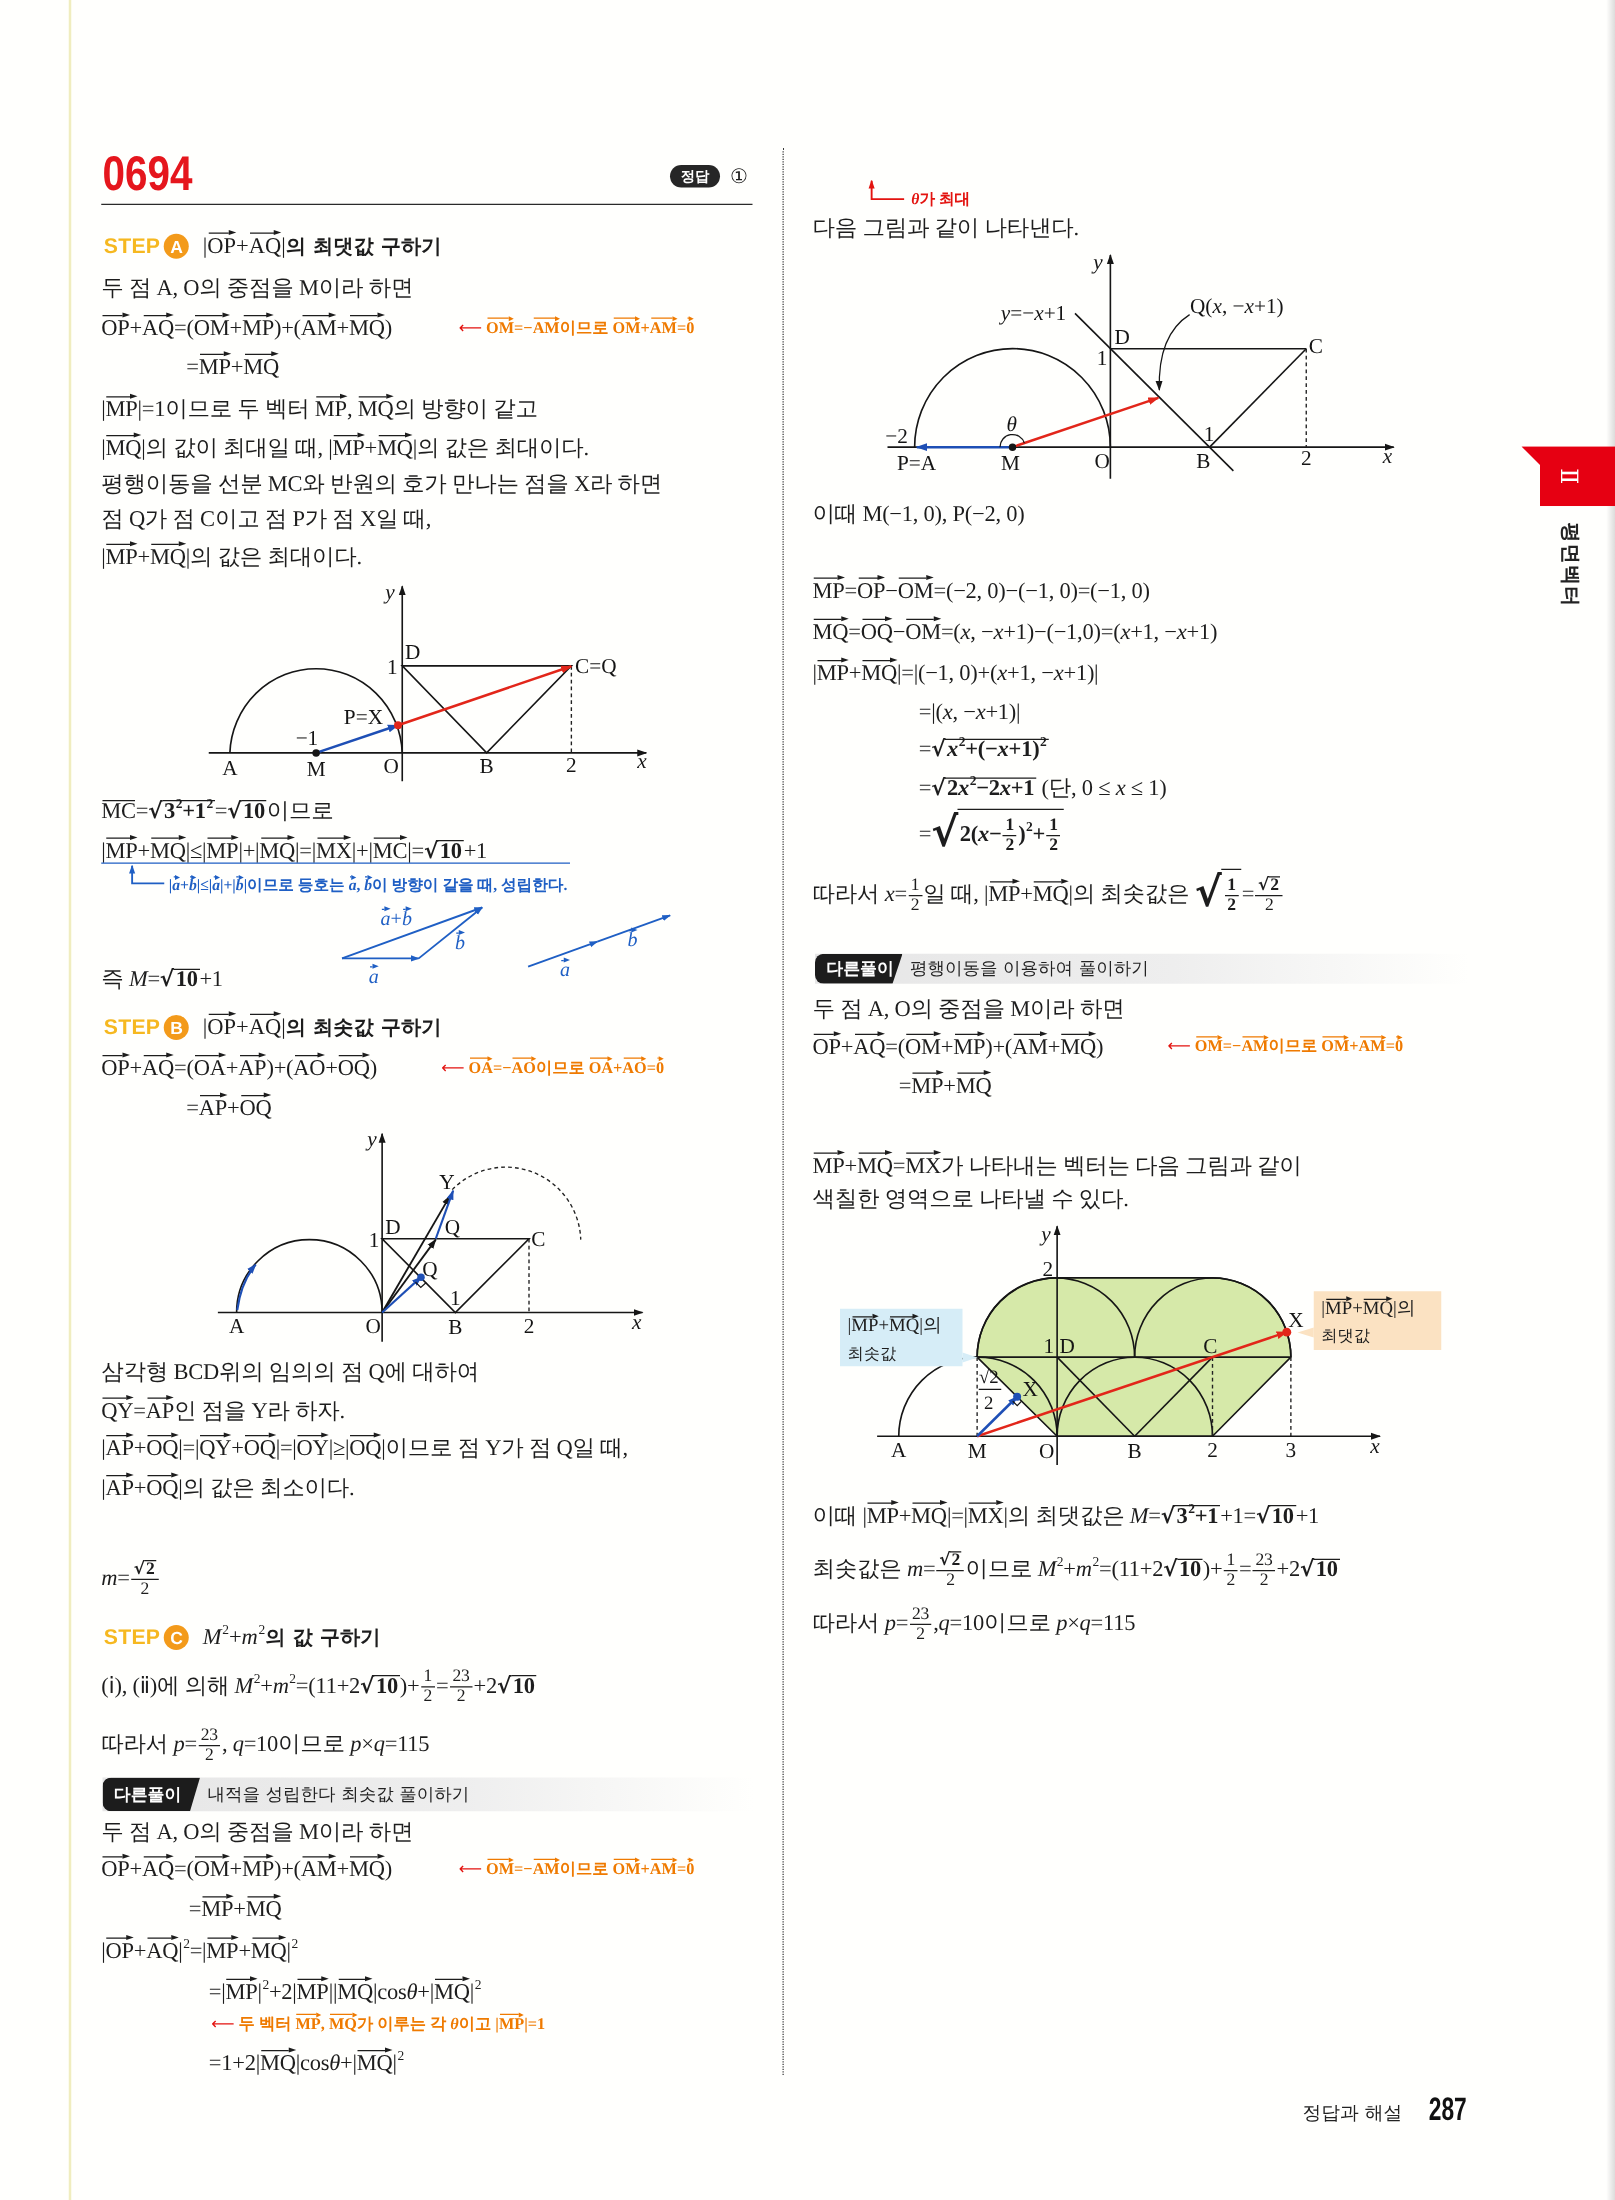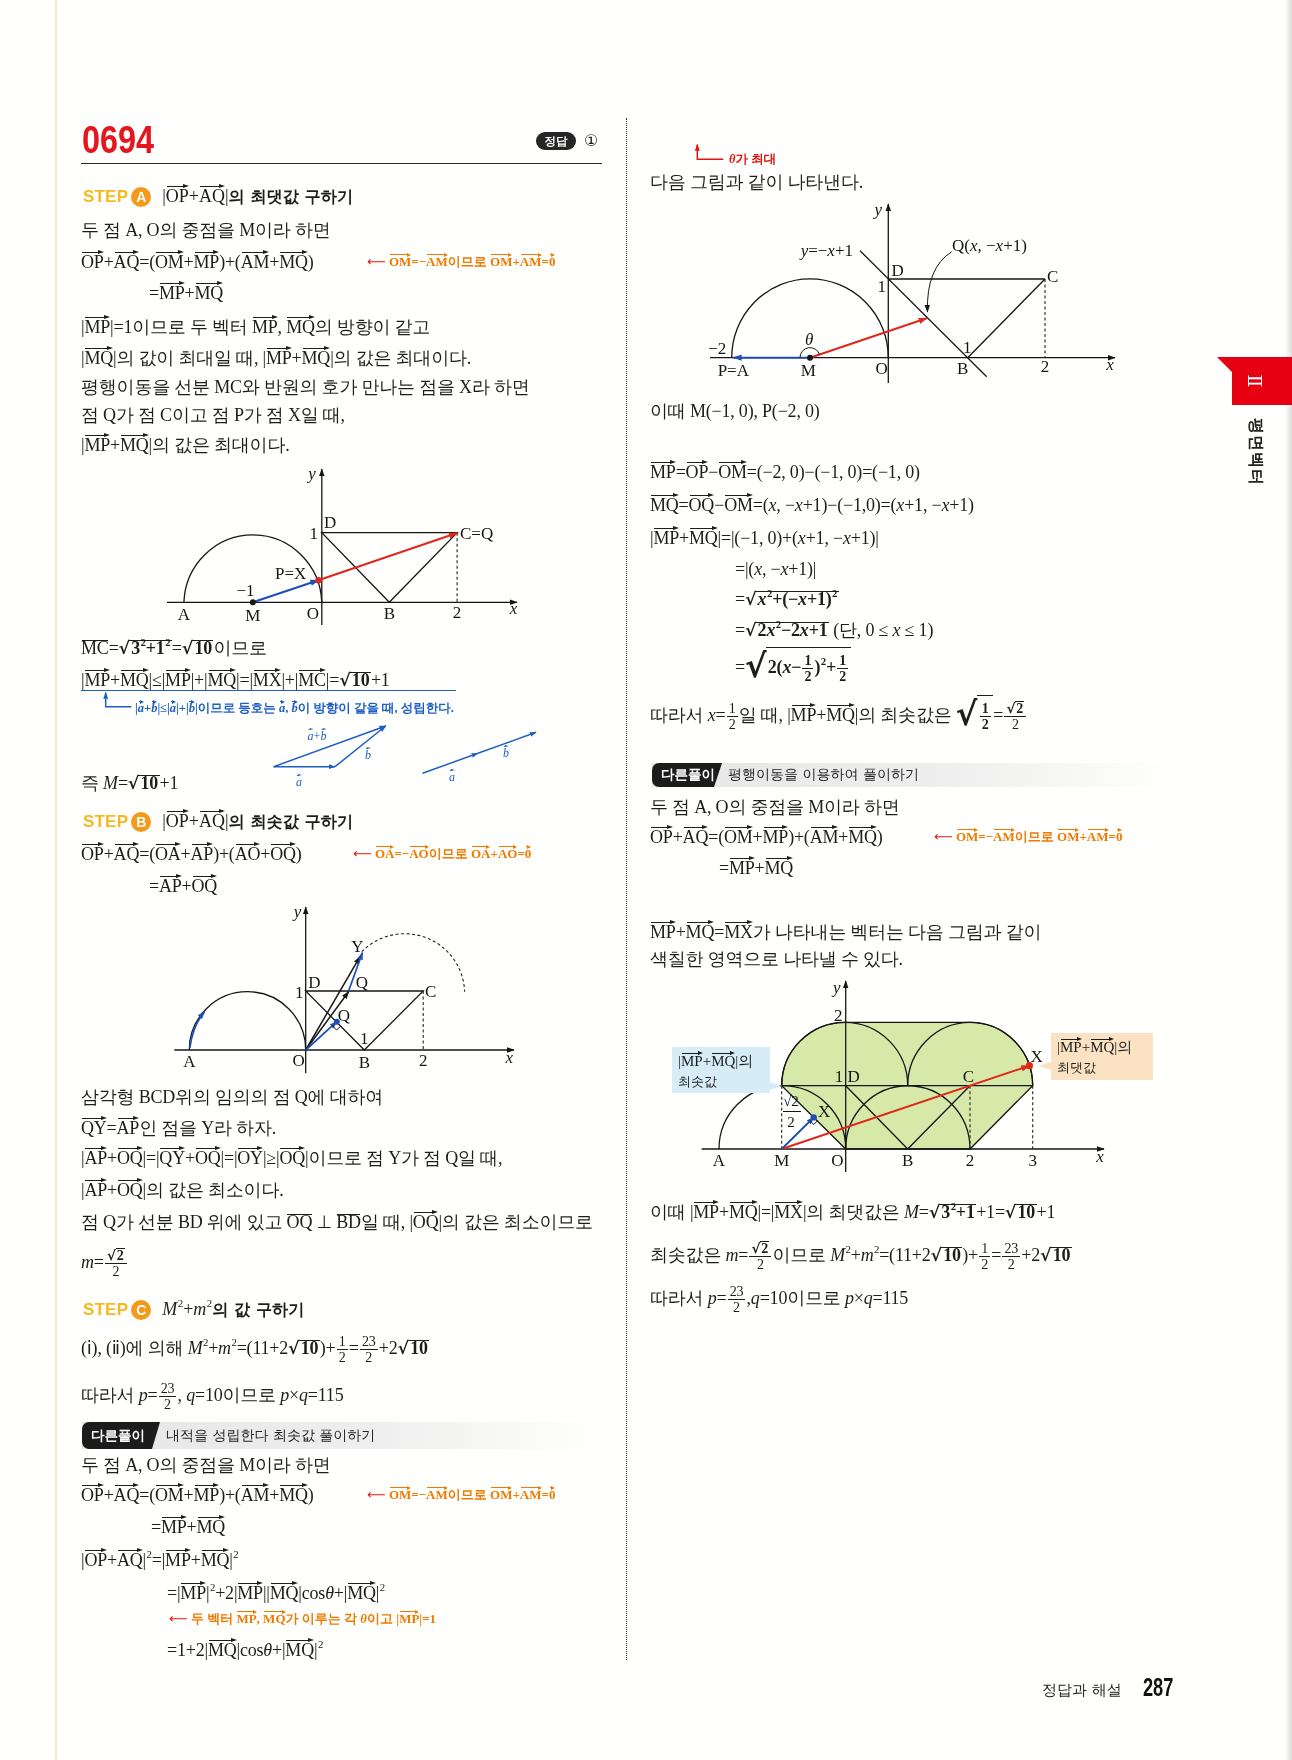--- a/index.html
+++ b/index.html
@@ -38,24 +38,24 @@
 .frac{display:inline-flex;flex-direction:column;align-items:center;vertical-align:middle;font-size:.78em;line-height:1.12;margin:-9px .08em;}
 .num{border-bottom:.07em solid currentColor;padding:0 .15em;}
 .den{padding:0 .15em;}
 .ul{border-bottom:1.6px solid var(--red-note,#e3130f);padding-bottom:1px;}
 .alt-band{position:absolute;display:flex;align-items:center;background:linear-gradient(to right,#e6e6e6 0%,#eeeeee 55%,rgba(245,245,245,0) 100%);}
 .alt-badge{height:100%;display:flex;align-items:center;box-sizing:border-box;padding-left:9px;background:#1c1c1c;color:#fff;font-family:"DejaVu Sans",sans-serif;font-weight:bold;font-size:13.5px;border-radius:7px 0 0 7px;clip-path:polygon(0 0,100% 0,calc(100% - 8px) 100%,0 100%);}
 .alt-title{margin-left:6px;font-family:"DejaVu Sans",sans-serif;font-size:14px;color:#222;}
 .callout{position:absolute;box-sizing:border-box;padding:4px 6px;font-size:15px;line-height:21px;white-space:nowrap;}
 .callout.min{background:var(--min-callout-bg,#d6edf7);}
 .callout.max{background:var(--max-callout-bg,#fbe2c2);}
-.co-l2{font-family:Liberation Mono, monospace;font-size:13px;}
+.co-l2{font-family:Liberation Sans, sans-serif;font-size:13px;}
 .callout.min::after{content:"";position:absolute;right:-12px;bottom:3px;border-left:12px solid var(--min-callout-bg,#d6edf7);border-top:4px solid transparent;border-bottom:4px solid transparent;}
 .callout.max::before{content:"";position:absolute;left:-13px;top:29px;border-right:13px solid var(--max-callout-bg,#fbe2c2);border-top:4px solid transparent;border-bottom:4px solid transparent;}
-.sk-label{position:absolute;white-space:nowrap;font-size:12px;line-height:18px;color:var(--blue-note,#1f5fc4);transform:translateX(-50%);}
+.sk-label{position:absolute;white-space:nowrap;font-size:16px;line-height:18px;color:var(--blue-note,#1f5fc4);transform:translateX(-50%);}
 .side-tab{position:absolute;left:1217px;top:357px;width:75px;height:48px;background:var(--chapter-tab,#e60012);clip-path:polygon(0 0,100% 0,100% 100%,15px 100%,15px 15px);}
 .tab-num{position:absolute;left:27px;top:13px;width:22px;height:22px;line-height:22px;text-align:center;color:#fff;font-family:"DejaVu Serif",serif;font-size:19px;transform:rotate(90deg);}
 .tab-label{position:absolute;left:1245px;top:418px;writing-mode:vertical-rl;text-orientation:sideways;font-family:"DejaVu Sans",sans-serif;font-weight:bold;font-size:16px;letter-spacing:1px;color:#222;}
 .footer-label{position:absolute;left:1042px;top:1681px;font-family:"DejaVu Sans",sans-serif;font-size:15px;line-height:18px;color:#222;}
 .footer-page{position:absolute;left:1143px;top:1674px;font-family:"Liberation Sans",sans-serif;font-weight:bold;font-size:26px;line-height:27px;transform:scaleX(.7);transform-origin:left top;color:#111;}
 .dg{position:absolute;overflow:visible;}
 .dg .ln-k{stroke:#161616;stroke-width:1.3;fill:none;}
 .dg .thin{stroke:#161616;stroke-width:1;fill:none;}
 .dg .dash{stroke:#222;stroke-width:1.1;stroke-dasharray:3 2.5;fill:none;}
 .dg .s-red{stroke:var(--vector-red,#e2261a);stroke-width:2;fill:none;}
@@ -211,21 +211,20 @@
     <text class="dl" x="298.6" y="1066" text-anchor="middle">O</text>
     <text class="dl" x="364.3" y="1067.5" text-anchor="middle">B</text>
     <text class="dl" x="423.2" y="1066" text-anchor="middle">2</text>
     <text class="dl it" x="509.3" y="1063" text-anchor="middle">x</text>
   </svg>
 
   <div class="ln" style="left:81px;top:1086px">삼각형 BCD위의 임의의 점 Q에 대하여</div>
   <div class="ln" style="left:81px;top:1117px"><span class="vec">QY</span>=<span class="vec">AP</span>인 점을 Y라 하자.</div>
   <div class="ln" style="left:81px;top:1147px">|<span class="vec">AP</span>+<span class="vec">OQ</span>|=|<span class="vec">QY</span>+<span class="vec">OQ</span>|=|<span class="vec">OY</span>|≥|<span class="vec">OQ</span>|이므로 점 Y가 점 Q일 때,</div>
   <div class="ln" style="left:81px;top:1179px">|<span class="vec">AP</span>+<span class="vec">OQ</span>|의 값은 최소이다.</div>
-  <div class="ln" style="left:81px;top:1211px">점 Q가 선분 BD 위에 있고 <span class="ol">OQ</span> ⊥ <span class="ol">BD</span>일 때, |<span class="vec">OQ</span>|의 값은 최소이므로</div>
   <div class="ln" style="left:81px;top:1251px"><span class="it">m</span>=<span class="frac">
         <span class="num"><span class="sqrt"><span class="rs">√</span><span class="rad">2</span></span></span>
         <span class="den">2</span>
       </span></div>
 
   <div class="step-head" style="left:83px;top:1299px">
     <span class="step-word">STEP</span>
     <span class="step-circle">C</span>
     <span class="step-title"><span class="it">M</span><span class="sup">2</span>+<span class="it">m</span><span class="sup">2</span><span class="bold">의 값 구하기</span></span>
   </div>

